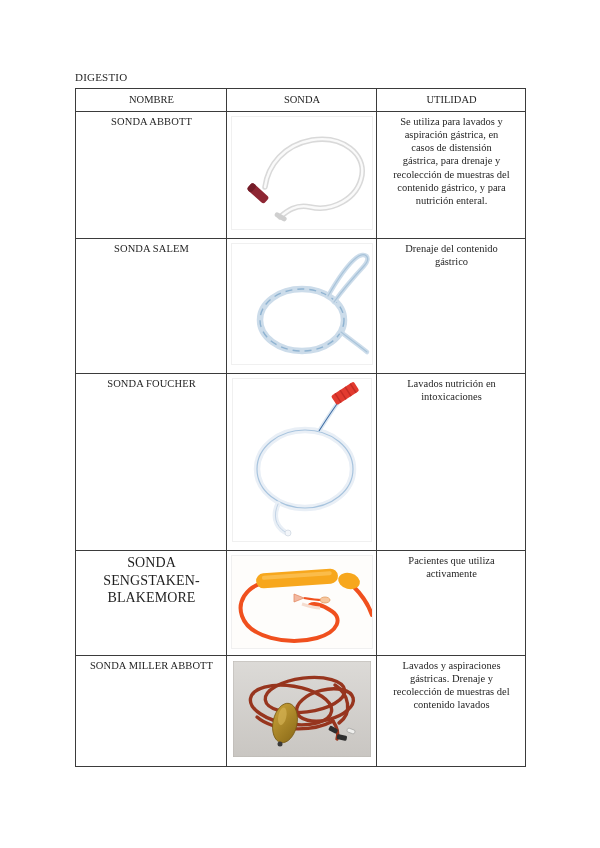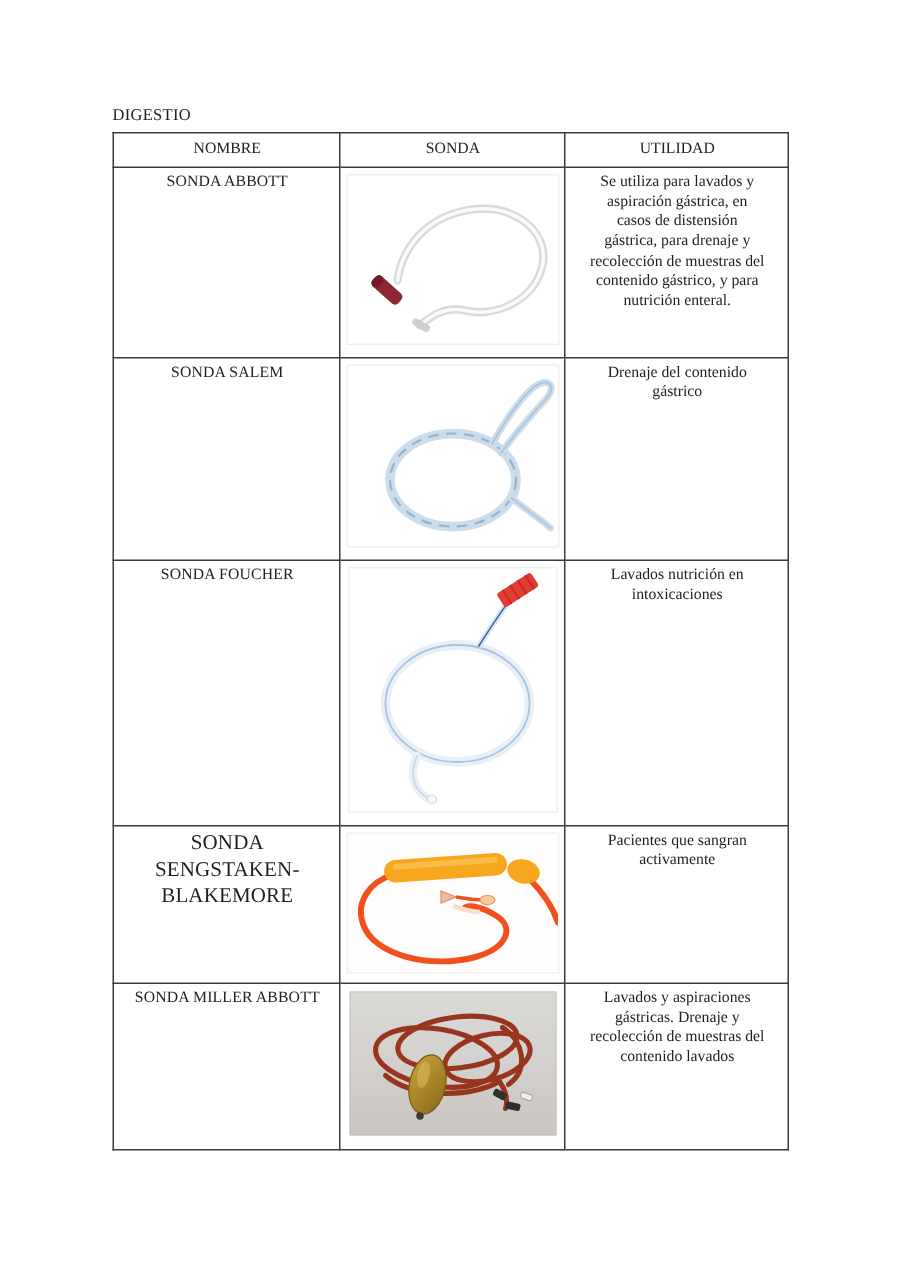--- a/index.html
+++ b/index.html
@@ -134,21 +134,21 @@
             <rect x="24" y="15" width="82" height="15" rx="7.5" fill="#f7a71d"></rect>
             <rect x="30" y="17.5" width="70" height="4" rx="2" fill="#fbc256" opacity="0.8"></rect>
           </g>
           <ellipse cx="117" cy="25" rx="11" ry="8" fill="#f7a71d" transform="rotate(14 117 25)"></ellipse>
           <path d="M62,38 L72,42 L62,46 Z" fill="#f2b8a0" stroke="#e58b65" stroke-width="0.8"></path>
           <path d="M72,42 C78,43 84,44 90,44" fill="none" stroke="#f0501e" stroke-width="2.2"></path>
           <ellipse cx="93" cy="44" rx="5" ry="3" fill="#f7c79f" stroke="#e09a5f" stroke-width="0.8"></ellipse>
           <path d="M70,48 C76,50 82,52 88,52" fill="none" stroke="#f5ddd0" stroke-width="3"></path>
         </svg>
       </td>
-      <td class="utilidad-cell">Pacientes que sangran
+      <td class="utilidad-cell">Pacientes que utiliza
 activamente</td>
     </tr>
 
     <tr class="row-5">
       <td class="nombre-cell">SONDA MILLER ABBOTT</td>
       <td class="foto-cell">
         <svg width="138" height="96" viewBox="0 0 138 96">
           <defs>
             <linearGradient id="mabg" x1="0" y1="0" x2="0" y2="1">
               <stop offset="0" stop-color="#dcdad7"></stop>

